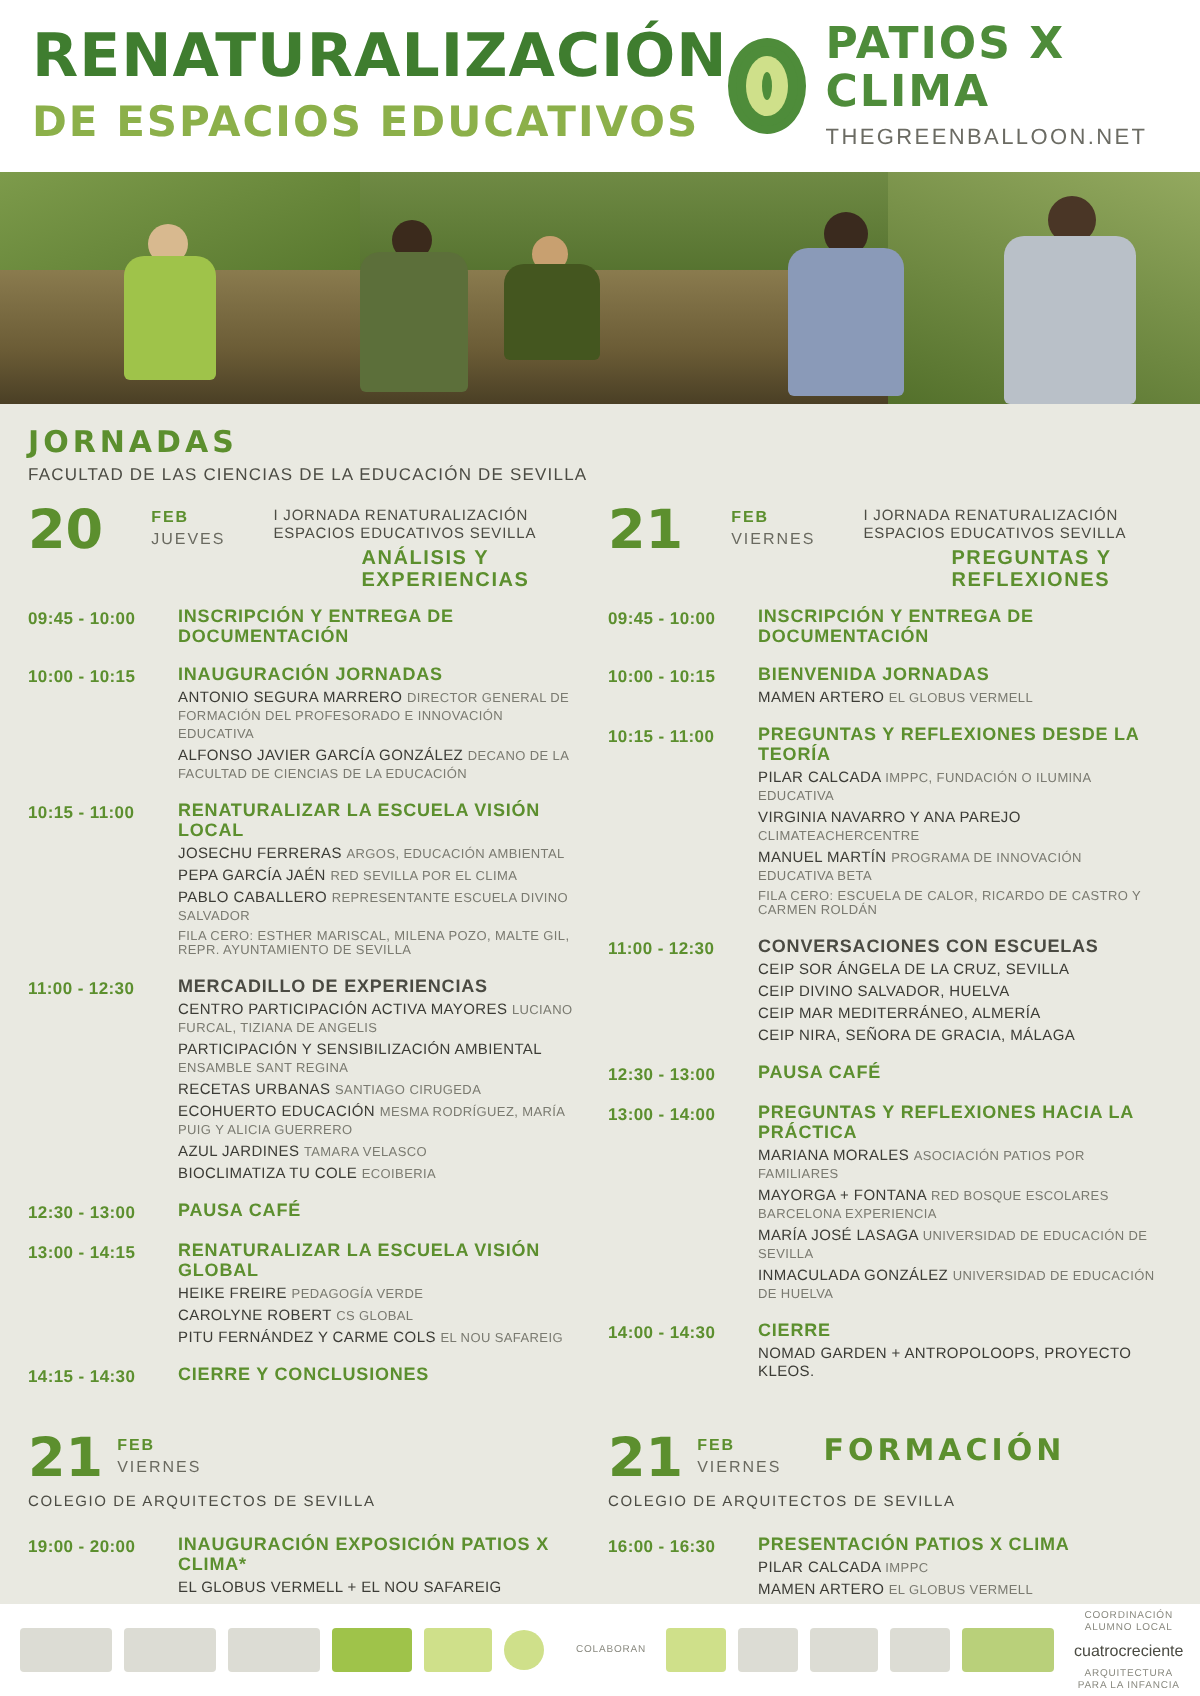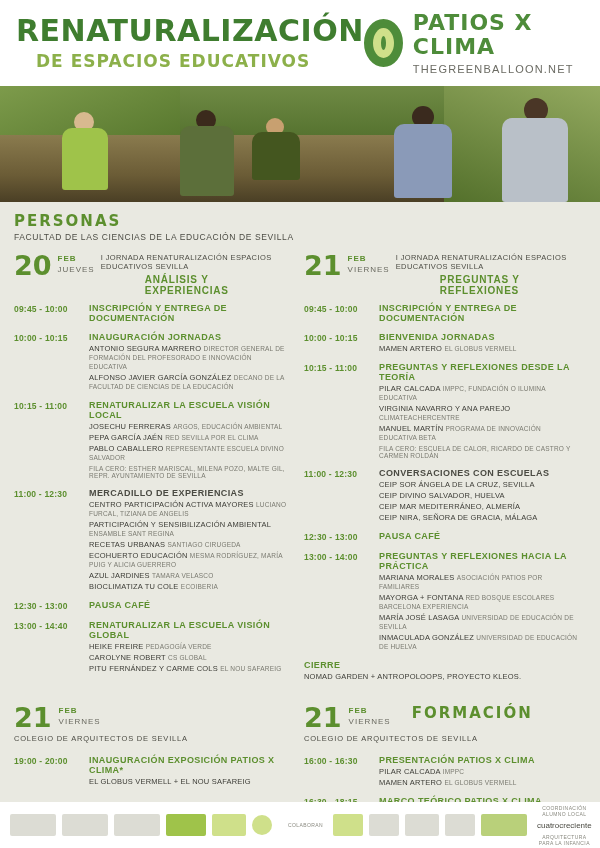--- a/index.html
+++ b/index.html
@@ -16,22 +16,22 @@
   .header {
     height: 86px; background: #ffffff; position: relative;
     display: flex; align-items: center; padding: 0 16px;
   }
   .title-block { flex: 0 0 auto; }
   .title-main {
     font-size: 30px; font-weight: bold; letter-spacing: 0.5px;
     color: #3f7d2f; line-height: 1.0; font-family: "DejaVu Sans", sans-serif;
   }
   .title-sub {
-    font-size: 17px; font-weight: bold; letter-spacing: 1px;
-    color: #8cb04a; margin-top: 5px; font-family: "DejaVu Sans", sans-serif; margin-left: 20px;
+    font-size: 21px; font-weight: bold; letter-spacing: 1px;
+    color: #8cb04a; margin-top: 5px; font-family: "DejaVu Sans", sans-serif;
   }
   .brand { margin-left: auto; display: flex; align-items: center; gap: 10px; }
   .brand-logo { width: 48px; height: 48px; position: relative; }
   .brand-logo .ring {
     position: absolute; border-radius: 50%; border: 4px solid #4e8c3a;
   }
   .brand-logo .r1 { inset: 0; background: #4e8c3a; }
   .brand-logo .r2 { inset: 9px; background: #cfe08a; border: none; }
   .brand-logo .r3 { inset: 17px; background: #4e8c3a; border: none; }
   .brand-text { line-height: 1.1; }
@@ -68,21 +68,21 @@
     color: #5c8f2e; font-size: 15px; font-weight: bold; letter-spacing: 2px;
     font-family: "DejaVu Sans", sans-serif;
   }
   .section-sub {
     color: #4c4c44; font-size: 8.5px; letter-spacing: 0.6px; margin-top: 2px;
     text-transform: uppercase;
   }
   .cols { display: flex; gap: 14px; margin-top: 10px; }
   .col { width: 276px; }
 
-  .daybar { display: flex; align-items: flex-start; gap: 6px; margin-bottom: 7px; }
+  .daybar { display: flex; align-items: flex-start; gap: 24px; margin-bottom: 7px; }
   .daynum {
     font-size: 27px; font-weight: bold; color: #5c8f2e; line-height: 0.9;
     font-family: "DejaVu Sans", sans-serif;
   }
   .daymon { font-size: 8px; color: #5c8f2e; letter-spacing: 1px; font-weight: bold; }
   .dayname { font-size: 8px; color: #6a6a60; letter-spacing: 1px; margin-top: 2px; }
   .daymeta { padding-top: 2px; }
   .dayhead-r { padding-top: 1px; }
   .dayhead-r .l1 { font-size: 7.5px; color: #4c4c44; letter-spacing: 0.4px; text-transform: uppercase; }
   .dayhead-r .l2 { font-size: 10px; color: #5c8f2e; font-weight: bold; letter-spacing: 0.8px; text-transform: uppercase; margin-top: 3px; margin-left: 44px; }
@@ -162,21 +162,21 @@
     </div>
     <div class="fig" style="left:500px;bottom:0;width:70px;height:104px;">
       <div class="head" style="left:24px;top:0;width:24px;height:24px;background:#4a3626;"></div>
       <div class="body" style="left:2px;top:20px;width:66px;height:84px;background:#b9c0c8;"></div>
     </div>
   </div>
 
   <div class="content">
 
     <div>
-      <div class="section-title">PERSONAS</div>
+      <div class="section-title">JORNADAS</div>
       <div class="section-sub">FACULTAD DE LAS CIENCIAS DE LA EDUCACIÓN DE SEVILLA</div>
     </div>
 
     <div class="cols">
 
       <div class="col">
         <div class="daybar">
           <div class="daymeta">
             <div class="daynum">20</div>
           </div>
@@ -231,29 +231,35 @@
             </div>
             <div class="gap"></div>
             <div class="row">
               <div class="time">12:30 - 13:00</div>
               <div class="itemwrap">
                 <div class="itemtitle">PAUSA CAFÉ</div>
               </div>
             </div>
             <div class="gap"></div>
             <div class="row">
-              <div class="time">13:00 - 14:40</div>
+              <div class="time">13:00 - 14:15</div>
               <div class="itemwrap">
                 <div class="itemtitle">RENATURALIZAR LA ESCUELA VISIÓN GLOBAL</div>
                 <div class="speaker">HEIKE FREIRE <span class="role">PEDAGOGÍA VERDE</span></div>
                 <div class="speaker">CAROLYNE ROBERT <span class="role">CS GLOBAL</span></div>
                 <div class="speaker">PITU FERNÁNDEZ Y CARME COLS <span class="role">EL NOU SAFAREIG</span></div>
               </div>
             </div>
             <div class="gap"></div>
+            <div class="row">
+              <div class="time">14:15 - 14:30</div>
+              <div class="itemwrap">
+                <div class="itemtitle">CIERRE Y CONCLUSIONES</div>
+              </div>
+            </div>
             <div class="gap"></div>
           </div>
       </div>
 
       <div class="col">
         <div class="daybar">
           <div class="daymeta">
             <div class="daynum">21</div>
           </div>
           <div class="daymeta">
@@ -315,20 +321,21 @@
               <div class="itemwrap">
                 <div class="itemtitle">PREGUNTAS Y REFLEXIONES HACIA LA PRÁCTICA</div>
                 <div class="speaker">MARIANA MORALES <span class="role">ASOCIACIÓN PATIOS POR FAMILIARES</span></div>
                 <div class="speaker">MAYORGA + FONTANA <span class="role">RED BOSQUE ESCOLARES BARCELONA EXPERIENCIA</span></div>
                 <div class="speaker">MARÍA JOSÉ LASAGA <span class="role">UNIVERSIDAD DE EDUCACIÓN DE SEVILLA</span></div>
                 <div class="speaker">INMACULADA GONZÁLEZ <span class="role">UNIVERSIDAD DE EDUCACIÓN DE HUELVA</span></div>
               </div>
             </div>
             <div class="gap"></div>
             <div class="row">
+              <div class="time">14:00 - 14:30</div>
               <div class="itemwrap">
                 <div class="itemtitle">CIERRE</div>
                 <div class="speaker">NOMAD GARDEN + ANTROPOLOOPS, PROYECTO KLEOS. </div>
               </div>
             </div>
             <div class="gap"></div>
           </div>
       </div>
     </div>
 

